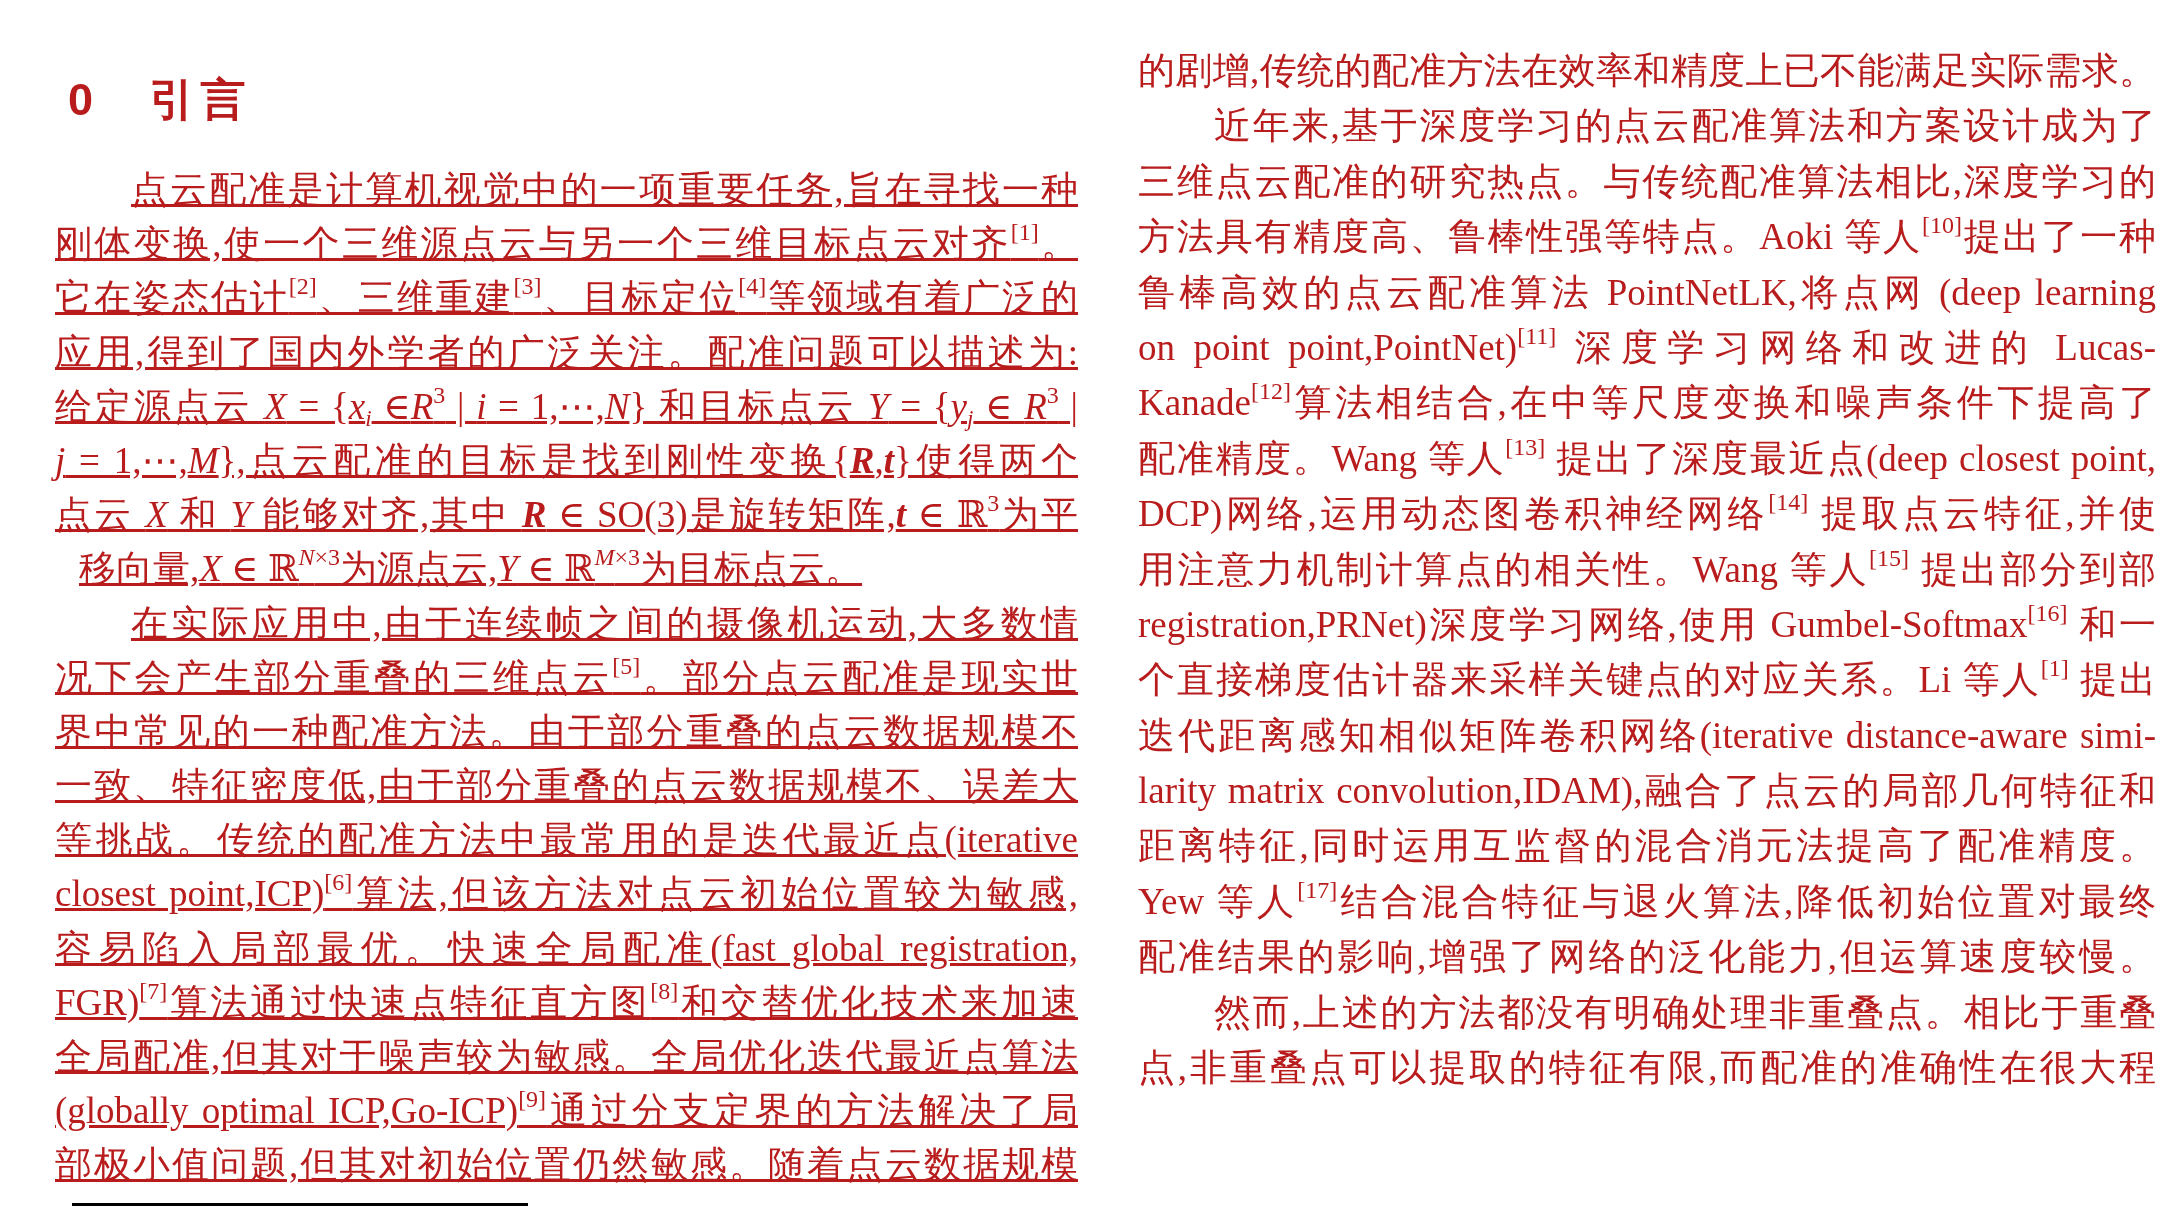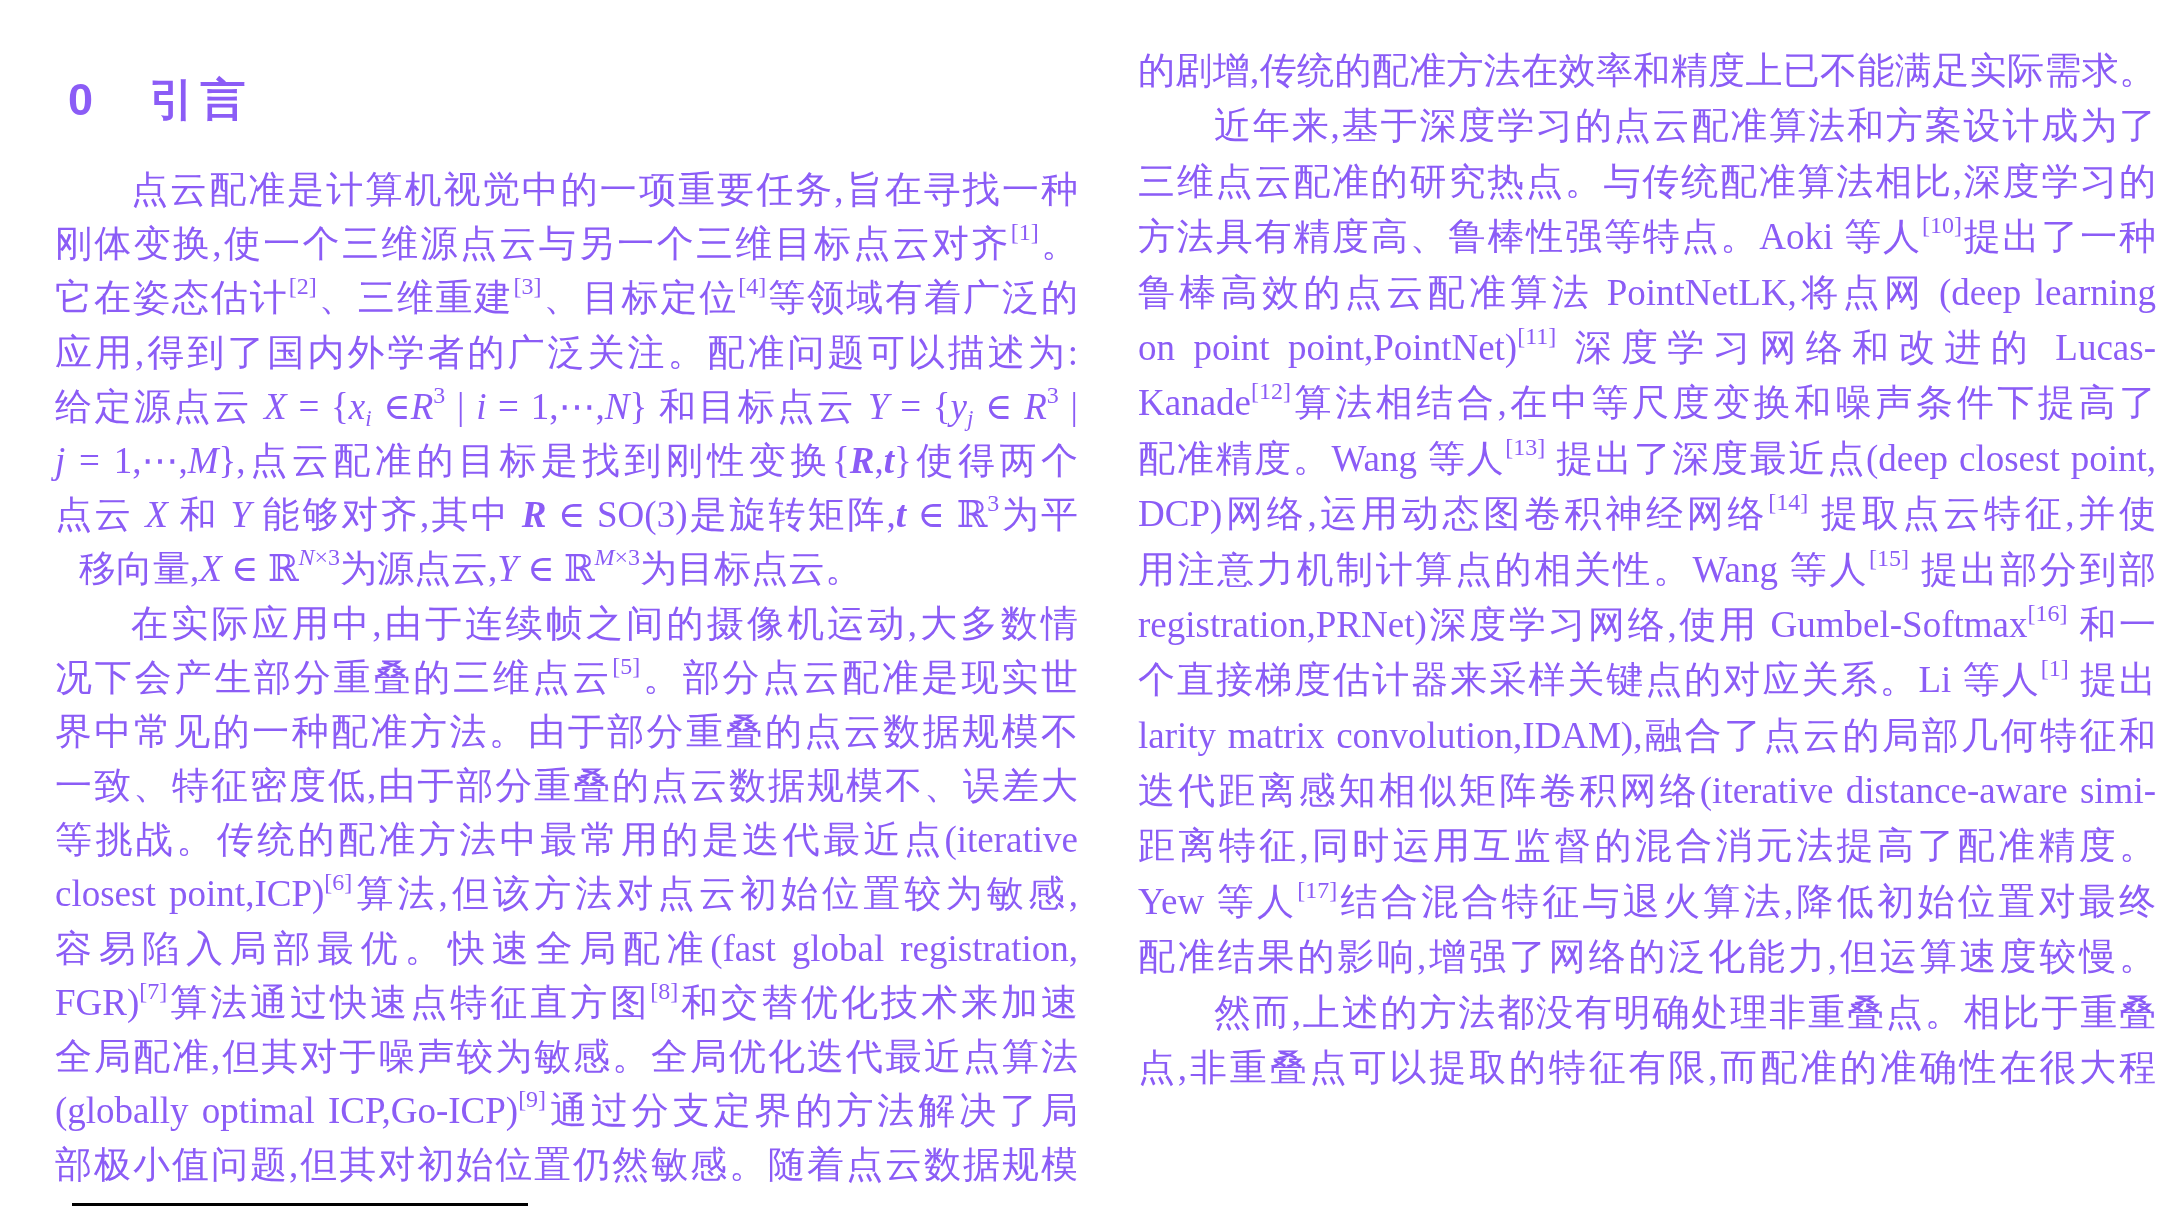--- a/index.html
+++ b/index.html
@@ -1,39 +1,39 @@
 <!DOCTYPE html>
 <html><head>
 <meta charset="utf-8">
 <style>
   html,body{margin:0;padding:0;background:#ffffff;}
   .page{
     position:relative;
     width:2184px;height:1220px;
     background:#ffffff;
-    color:#8b5cf6;
+    color:#b91c1c;
     font-family:"Liberation Serif","DejaVu Serif",serif;
     overflow:hidden;
   }
   .heading{
     position:absolute;
     left:68px;top:70px;
     font-family:"Liberation Sans","DejaVu Sans",sans-serif;
     font-weight:bold;
     font-size:45px;
     letter-spacing:1px;
     white-space:nowrap;
   }
   .heading .hnum{display:inline-block;}
   .heading .htitle{display:inline-block;margin-left:42px;letter-spacing:6px;}
   .col{
     position:absolute;
     font-size:37px;
   }
-  .col-left{left:55px;top:163px;width:1023px;}
+  .col-left{left:55px;top:163px;width:1023px;text-decoration:underline;}
   .col-right{left:1138px;top:33px;width:1018px;margin-top:10px;}
   .line{
     text-align:justify;
     text-align-last:justify;
     height:54.2px;
     line-height:54.2px;
     overflow:visible;
   }
   .col-right .line{height:55.4px;line-height:55.4px;}
   .line.ind{text-indent:76px;}
@@ -85,22 +85,22 @@
       <div class="line"><span>三维点云配准的研究热点。与传统配准算法相比,深度学习的</span></div>
       <div class="line"><span>方法具有精度高、鲁棒性强等特点。Aoki 等人</span><span class="s-sup">[10]</span><span>提出了一种</span></div>
       <div class="line"><span>鲁棒高效的点云配准算法 PointNetLK,将点网 (deep learning</span></div>
       <div class="line"><span>on point point,PointNet)</span><span class="s-sup">[11]</span><span> 深度学习网络和改进的 Lucas-</span></div>
       <div class="line"><span>Kanade</span><span class="s-sup">[12]</span><span>算法相结合,在中等尺度变换和噪声条件下提高了</span></div>
       <div class="line"><span>配准精度。Wang 等人</span><span class="s-sup">[13]</span><span> 提出了深度最近点(deep closest point,</span></div>
       <div class="line"><span>DCP)网络,运用动态图卷积神经网络</span><span class="s-sup">[14]</span><span> 提取点云特征,并使</span></div>
       <div class="line"><span>用注意力机制计算点的相关性。Wang 等人</span><span class="s-sup">[15]</span><span> 提出部分到部</span></div>
       <div class="line"><span>registration,PRNet)深度学习网络,使用 Gumbel-Softmax</span><span class="s-sup">[16]</span><span> 和一</span></div>
       <div class="line"><span>个直接梯度估计器来采样关键点的对应关系。Li 等人</span><span class="s-sup">[1]</span><span> 提出</span></div>
+      <div class="line"><span>迭代距离感知相似矩阵卷积网络(iterative distance-aware simi-</span></div>
       <div class="line"><span>larity matrix convolution,IDAM),融合了点云的局部几何特征和</span></div>
-      <div class="line"><span>迭代距离感知相似矩阵卷积网络(iterative distance-aware simi-</span></div>
       <div class="line"><span>距离特征,同时运用互监督的混合消元法提高了配准精度。</span></div>
       <div class="line"><span>Yew 等人</span><span class="s-sup">[17]</span><span>结合混合特征与退火算法,降低初始位置对最终</span></div>
       <div class="line"><span>配准结果的影响,增强了网络的泛化能力,但运算速度较慢。</span></div>
       <div class="line ind"><span>然而,上述的方法都没有明确处理非重叠点。相比于重叠</span></div>
       <div class="line"><span>点,非重叠点可以提取的特征有限,而配准的准确性在很大程</span></div>
     </div>
   <div class="footnote-rule"></div>
 </div>
 
 </body></html>

